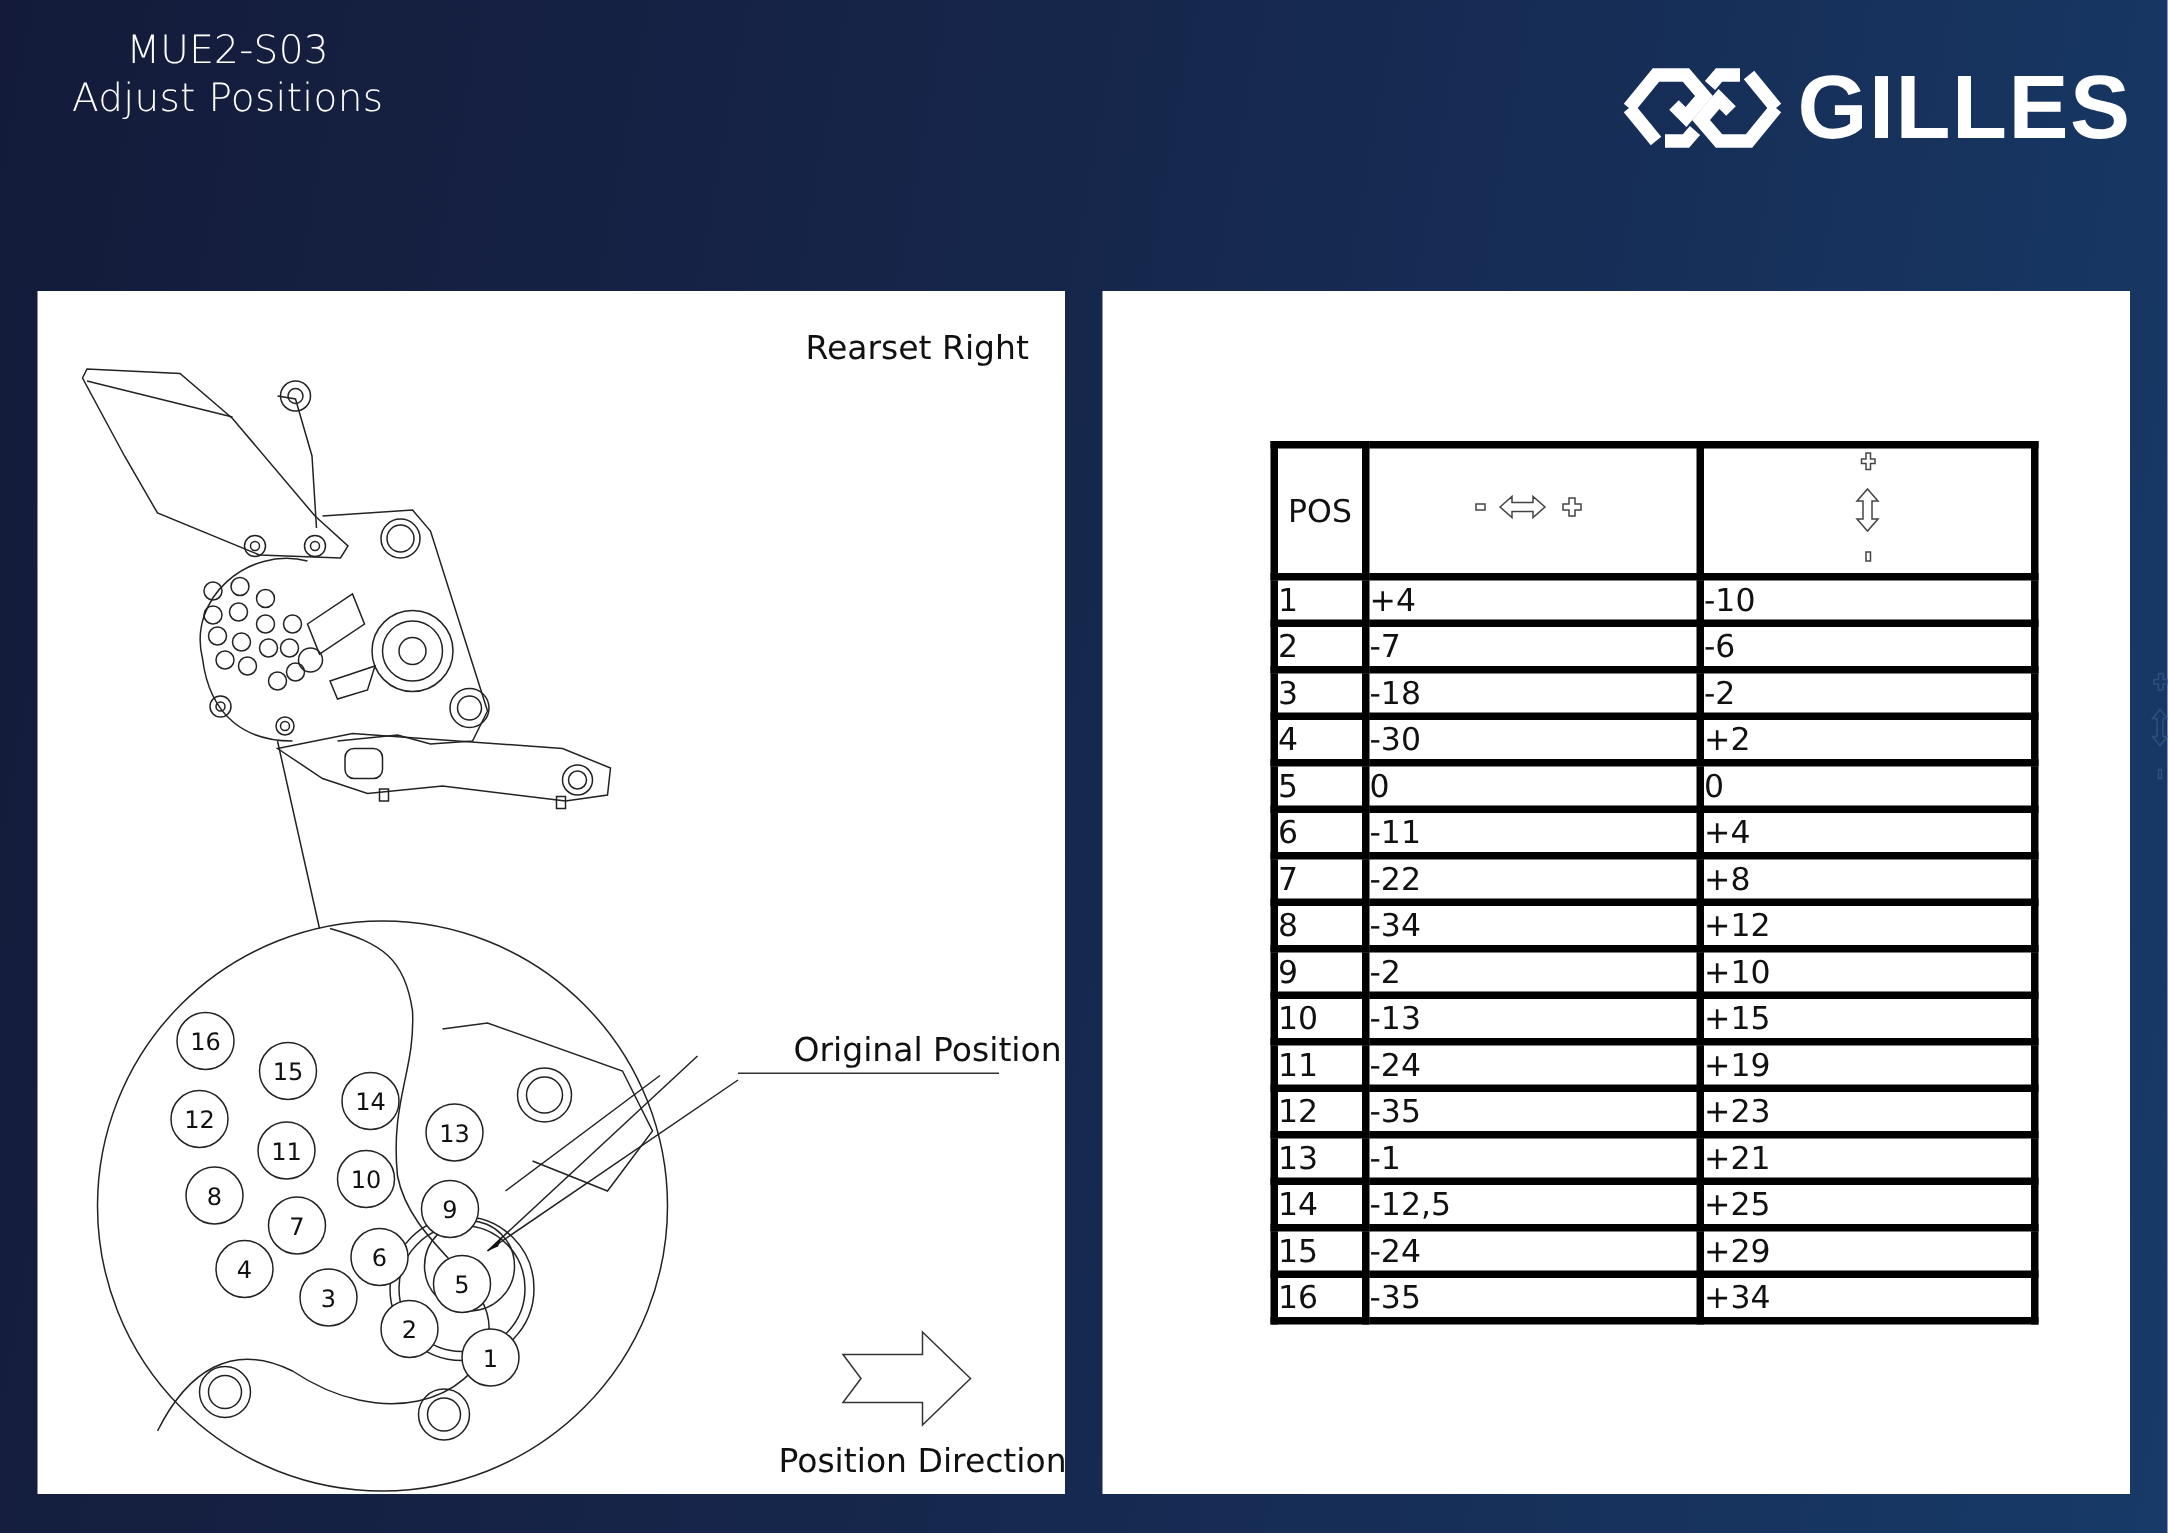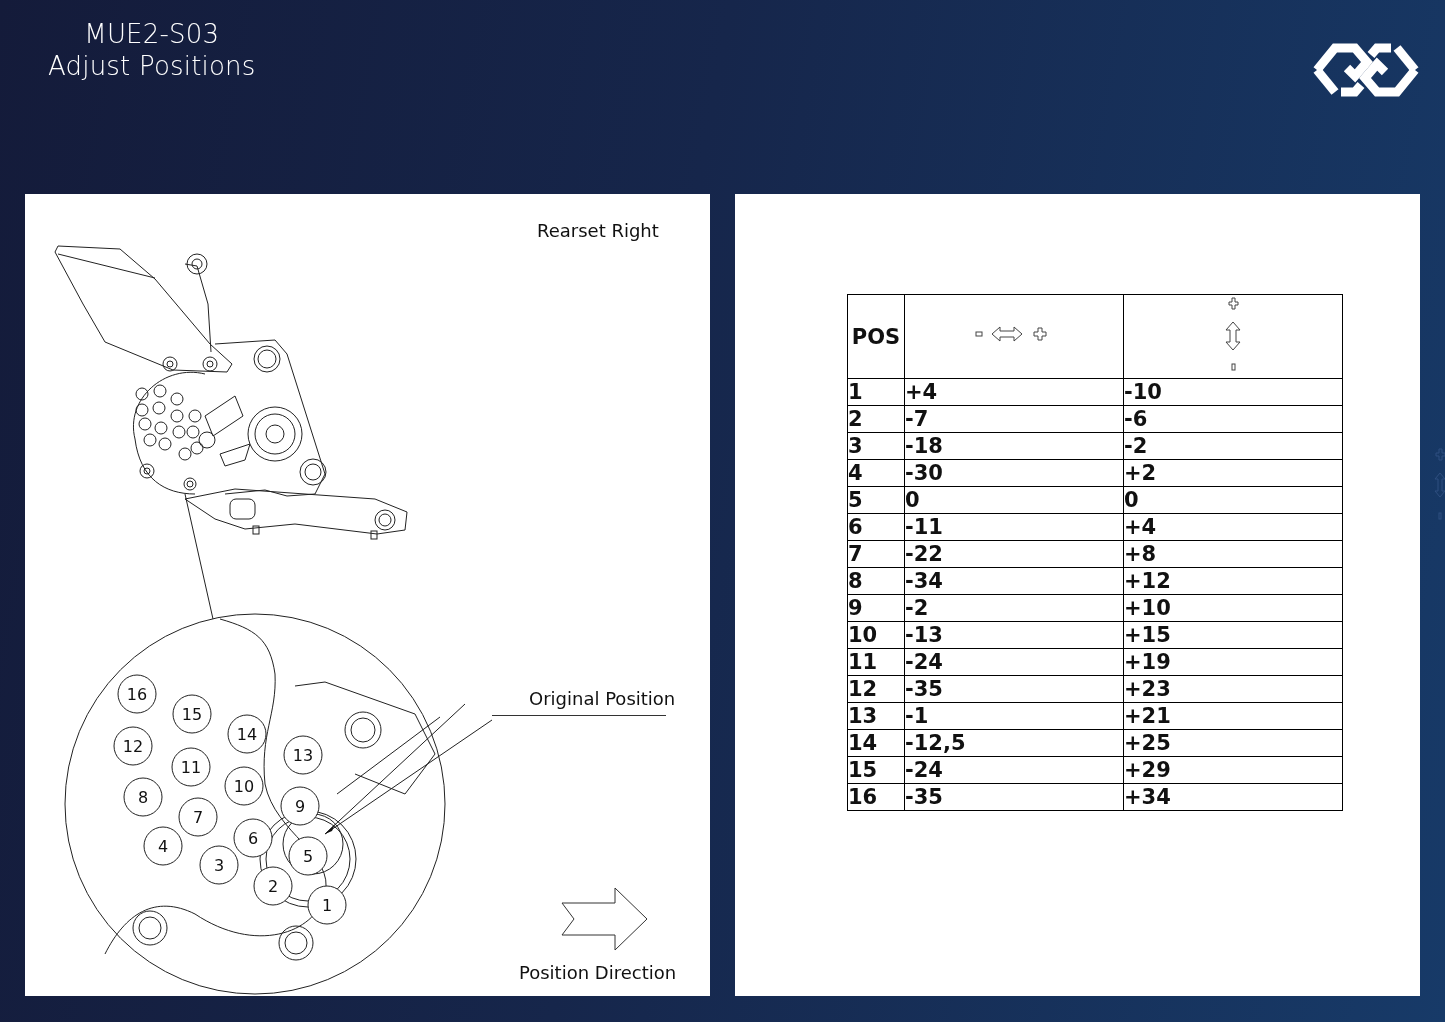--- a/index.html
+++ b/index.html
@@ -11,30 +11,30 @@
   .doc-title { position:absolute; left:48px; top:18px; color:#fff; font-size:26px; line-height:32px; font-weight:300; letter-spacing:0.2px;text-align:center; }
   .brand { position:absolute; right:24px; top:38px; width:330px; height:120px; color:#fff; }
   .brand-row { position:absolute; right:0; top:0; display:flex; align-items:center; }
   .brand-name { font-family:"Liberation Sans", sans-serif; font-weight:bold; font-size:60px; letter-spacing:1px; line-height:68px; margin-left:8px; }
   .tagline { position:absolute; right:0; top:78px; font-size:33px; font-weight:300; white-space:nowrap; letter-spacing:0.3px; }
 
   .panel { position:absolute; background:#fff; }
   .panel-left { left:25px; top:194px; width:685px; height:802px; }
   .panel-right { left:735px; top:194px; width:685px; height:802px; }
 
-  .lbl { position:absolute; font-size:18px; color:#111; white-space:nowrap; }
+  .lbl { position:absolute; font-size:22px; color:#111; white-space:nowrap; }
   .rearset { left:512px; top:26px; }
   .orig { left:468px; top:494px;margin-left:36px; }
   .orig-underline { position:absolute; left:467px; top:521px; width:174px; height:1px; background:#333; }
   .driving { left:494px; top:768px; }
 
   svg.draw { position:absolute; left:0; top:0; }
 
   table.pos-table { position:absolute; left:112px; top:100px; border-collapse:collapse; font-size:21px; color:#111; }
-  table.pos-table td, table.pos-table th { border:1px solid #000000; padding:0; font-weight:bold; }
+  table.pos-table td, table.pos-table th { border:5px solid #000000; padding:0; font-weight:normal; }
   table.pos-table th { height:83px; }
   table.pos-table td { height:26px; line-height:26px; }
   .c1 { width:56px; }
   .c2 { width:218px; }
   .c3 { width:218px; }
 
   .edge-icon { position:absolute; left:1430px; top:447px; }
 </style>
 </head>
 <body>
@@ -49,20 +49,21 @@
     <svg width="110" height="64" viewBox="0 0 110 64">
       <g fill="none" stroke="#fff" stroke-width="9" stroke-linejoin="miter">
         <path d="M6 32 L24 10 L44 10 L56 24 L44 38 L36 30"></path>
         <path d="M104 32 L86 54 L66 54 L54 40 L66 26 L74 34"></path>
         <path d="M30 54 L44 54 L50 47"></path>
         <path d="M80 10 L66 10 L60 17"></path>
         <path d="M6 32 L24 54"></path>
         <path d="M104 32 L86 10"></path>
       </g>
     </svg>
+    <span class="brand-name">GILLES</span>
   </div>
 </div>
 
 <div class="panel panel-left">
   <svg class="draw" width="685" height="802" viewBox="0 0 685 802">
     <g fill="none" stroke="#222" stroke-width="1">
 
       <path d="M30 58 L33 52 L95 55 L130 85 L185 150 L207 170 L202 178 L148 176 L80 148 L58 110 Z"></path>
       <path d="M33 60 L130 84"></path>
 

